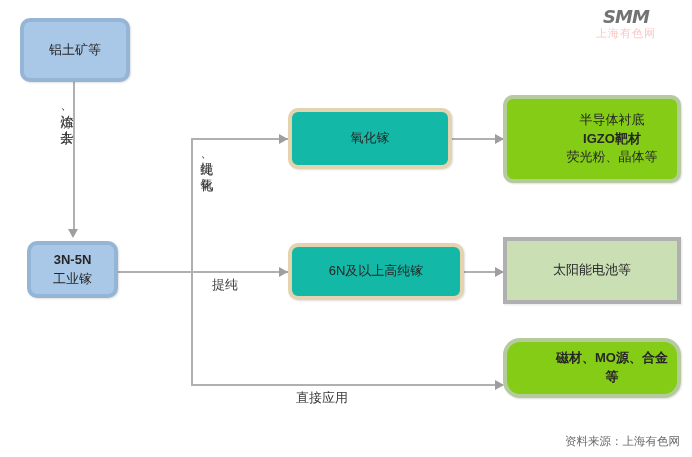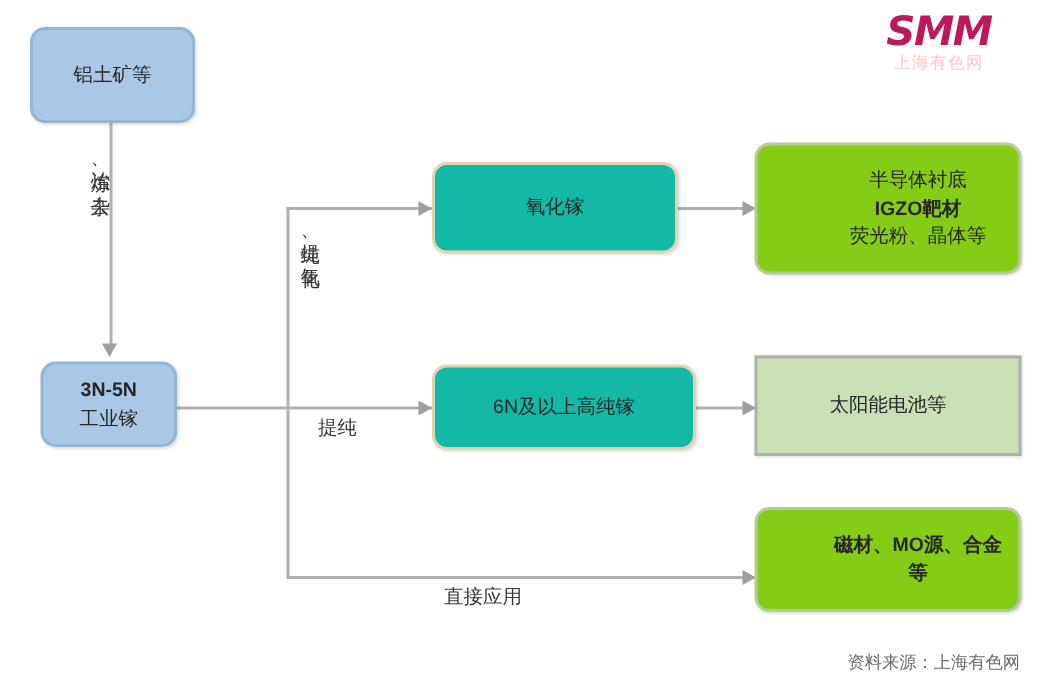--- a/index.html
+++ b/index.html
@@ -20,21 +20,21 @@
   .node {
     position: absolute;
     box-sizing: border-box;
     display: flex;
     align-items: center;
     justify-content: center;
     text-align: center;
     color: #262626;
     font-size: 13px;
     line-height: 1.45;
-    border: 2px solid #3b82f6;
+    border: 4px solid #3b82f6;
     box-shadow: 1px 1px 2px rgba(0,0,0,0.13);
     z-index: 5;
   }
   .node .lines { width: 100%; }
   .node .ln { display: block; white-space: nowrap; }
   .bold { font-weight: bold; }
 
   .blue   { background: #a9c8e8; border-color: #95b5d6; border-radius: 10px; }
   .cream  { background: #14b8a6; border-color: #e3d3ae; border-radius: 10px; }
   .green  { background: #84cc16; border-color: #b5cb9e; border-radius: 10px; padding-left: 40px; }
@@ -92,23 +92,23 @@
     top: 8px;
     width: 112px;
     text-align: center;
     z-index: 8;
     user-select: none;
   }
   #smm-logo .smm-mark {
     font-family: "DejaVu Sans", sans-serif;
     font-weight: bold;
     font-style: italic;
-    font-size: 27px;
+    font-size: 18px;
     letter-spacing: -1px;
-    color: #be185d;
+    color: #737373;
     line-height: 1;
   }
   #smm-logo .smm-sub {
     font-size: 11px;
     color: #fac7c7;
     letter-spacing: 1px;
     margin-top: 2px;
     line-height: 1;
   }
   #caption {
@@ -191,21 +191,21 @@
       <span class="ln">荧光粉、晶体等</span>
     </div>
   </div>
 
   <div class="node green-sq" style="left:503px; top:237px; width:178px; height:67px;">
     <div class="lines">
       <span class="ln">太阳能电池等</span>
     </div>
   </div>
 
-  <div class="node green" style="left:503px; top:338px; width:178px; height:70px;">
+  <div class="node green" style="left:503px; top:338px; width:178px; height:60px;border-radius:17px;">
     <div class="lines">
       <span class="ln bold">磁材、MO源、合金</span>
       <span class="ln bold">等</span>
     </div>
   </div>
 
   <div id="smm-logo">
     <div class="smm-mark">SMM</div>
     <div class="smm-sub">上海有色网</div>
   </div>

